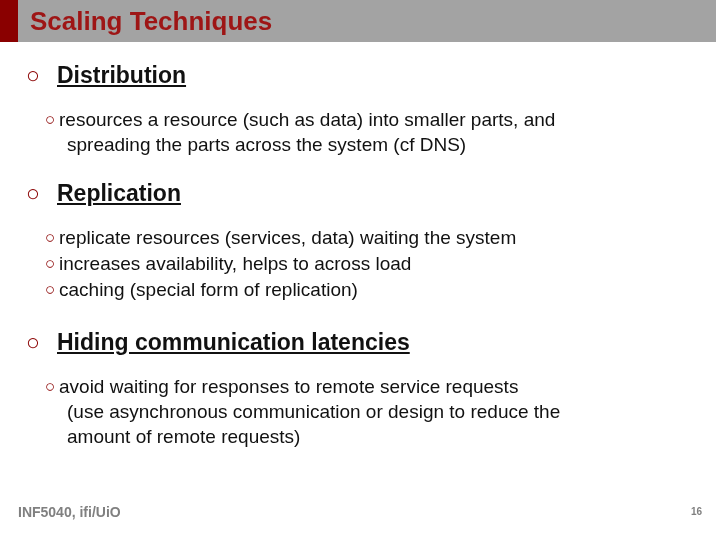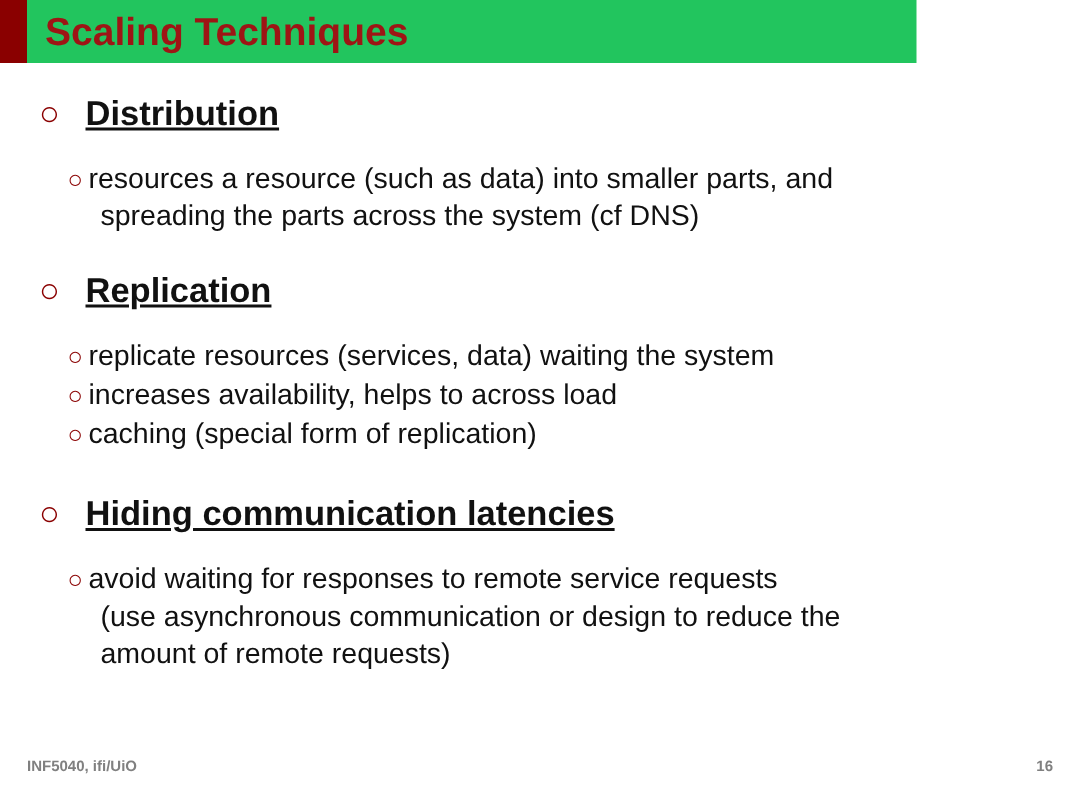--- a/index.html
+++ b/index.html
@@ -13,23 +13,23 @@
     font-family: "Liberation Sans", sans-serif;
     overflow: hidden;
     position: relative;
   }
 
   
   .title-bar {
     position: absolute;
     left: 0;
     top: 0;
-    width: 611px;
+    width: 716px;
     height: 42px;
-    background: #22c55e;
+    background: #a3a3a3;
   }
   .title-accent {
     position: absolute;
     left: 0;
     top: 0;
     width: 18px;
     height: 42px;
     background: #8a0000;
   }
   .title-text {
@@ -120,21 +120,21 @@
     position: absolute;
     left: 0;
     top: 500px;
     width: 720px;
     height: 24px;
   }
   .footer-left {
     position: absolute;
     left: 18px;
     top: 0;
-    font-size: 10px;
+    font-size: 14px;
     font-weight: bold;
     color: #808080;
     line-height: 24px;
     white-space: nowrap;
   }
   .footer-page {
     position: absolute;
     right: 18px;
     top: 0;
     font-size: 10px;

